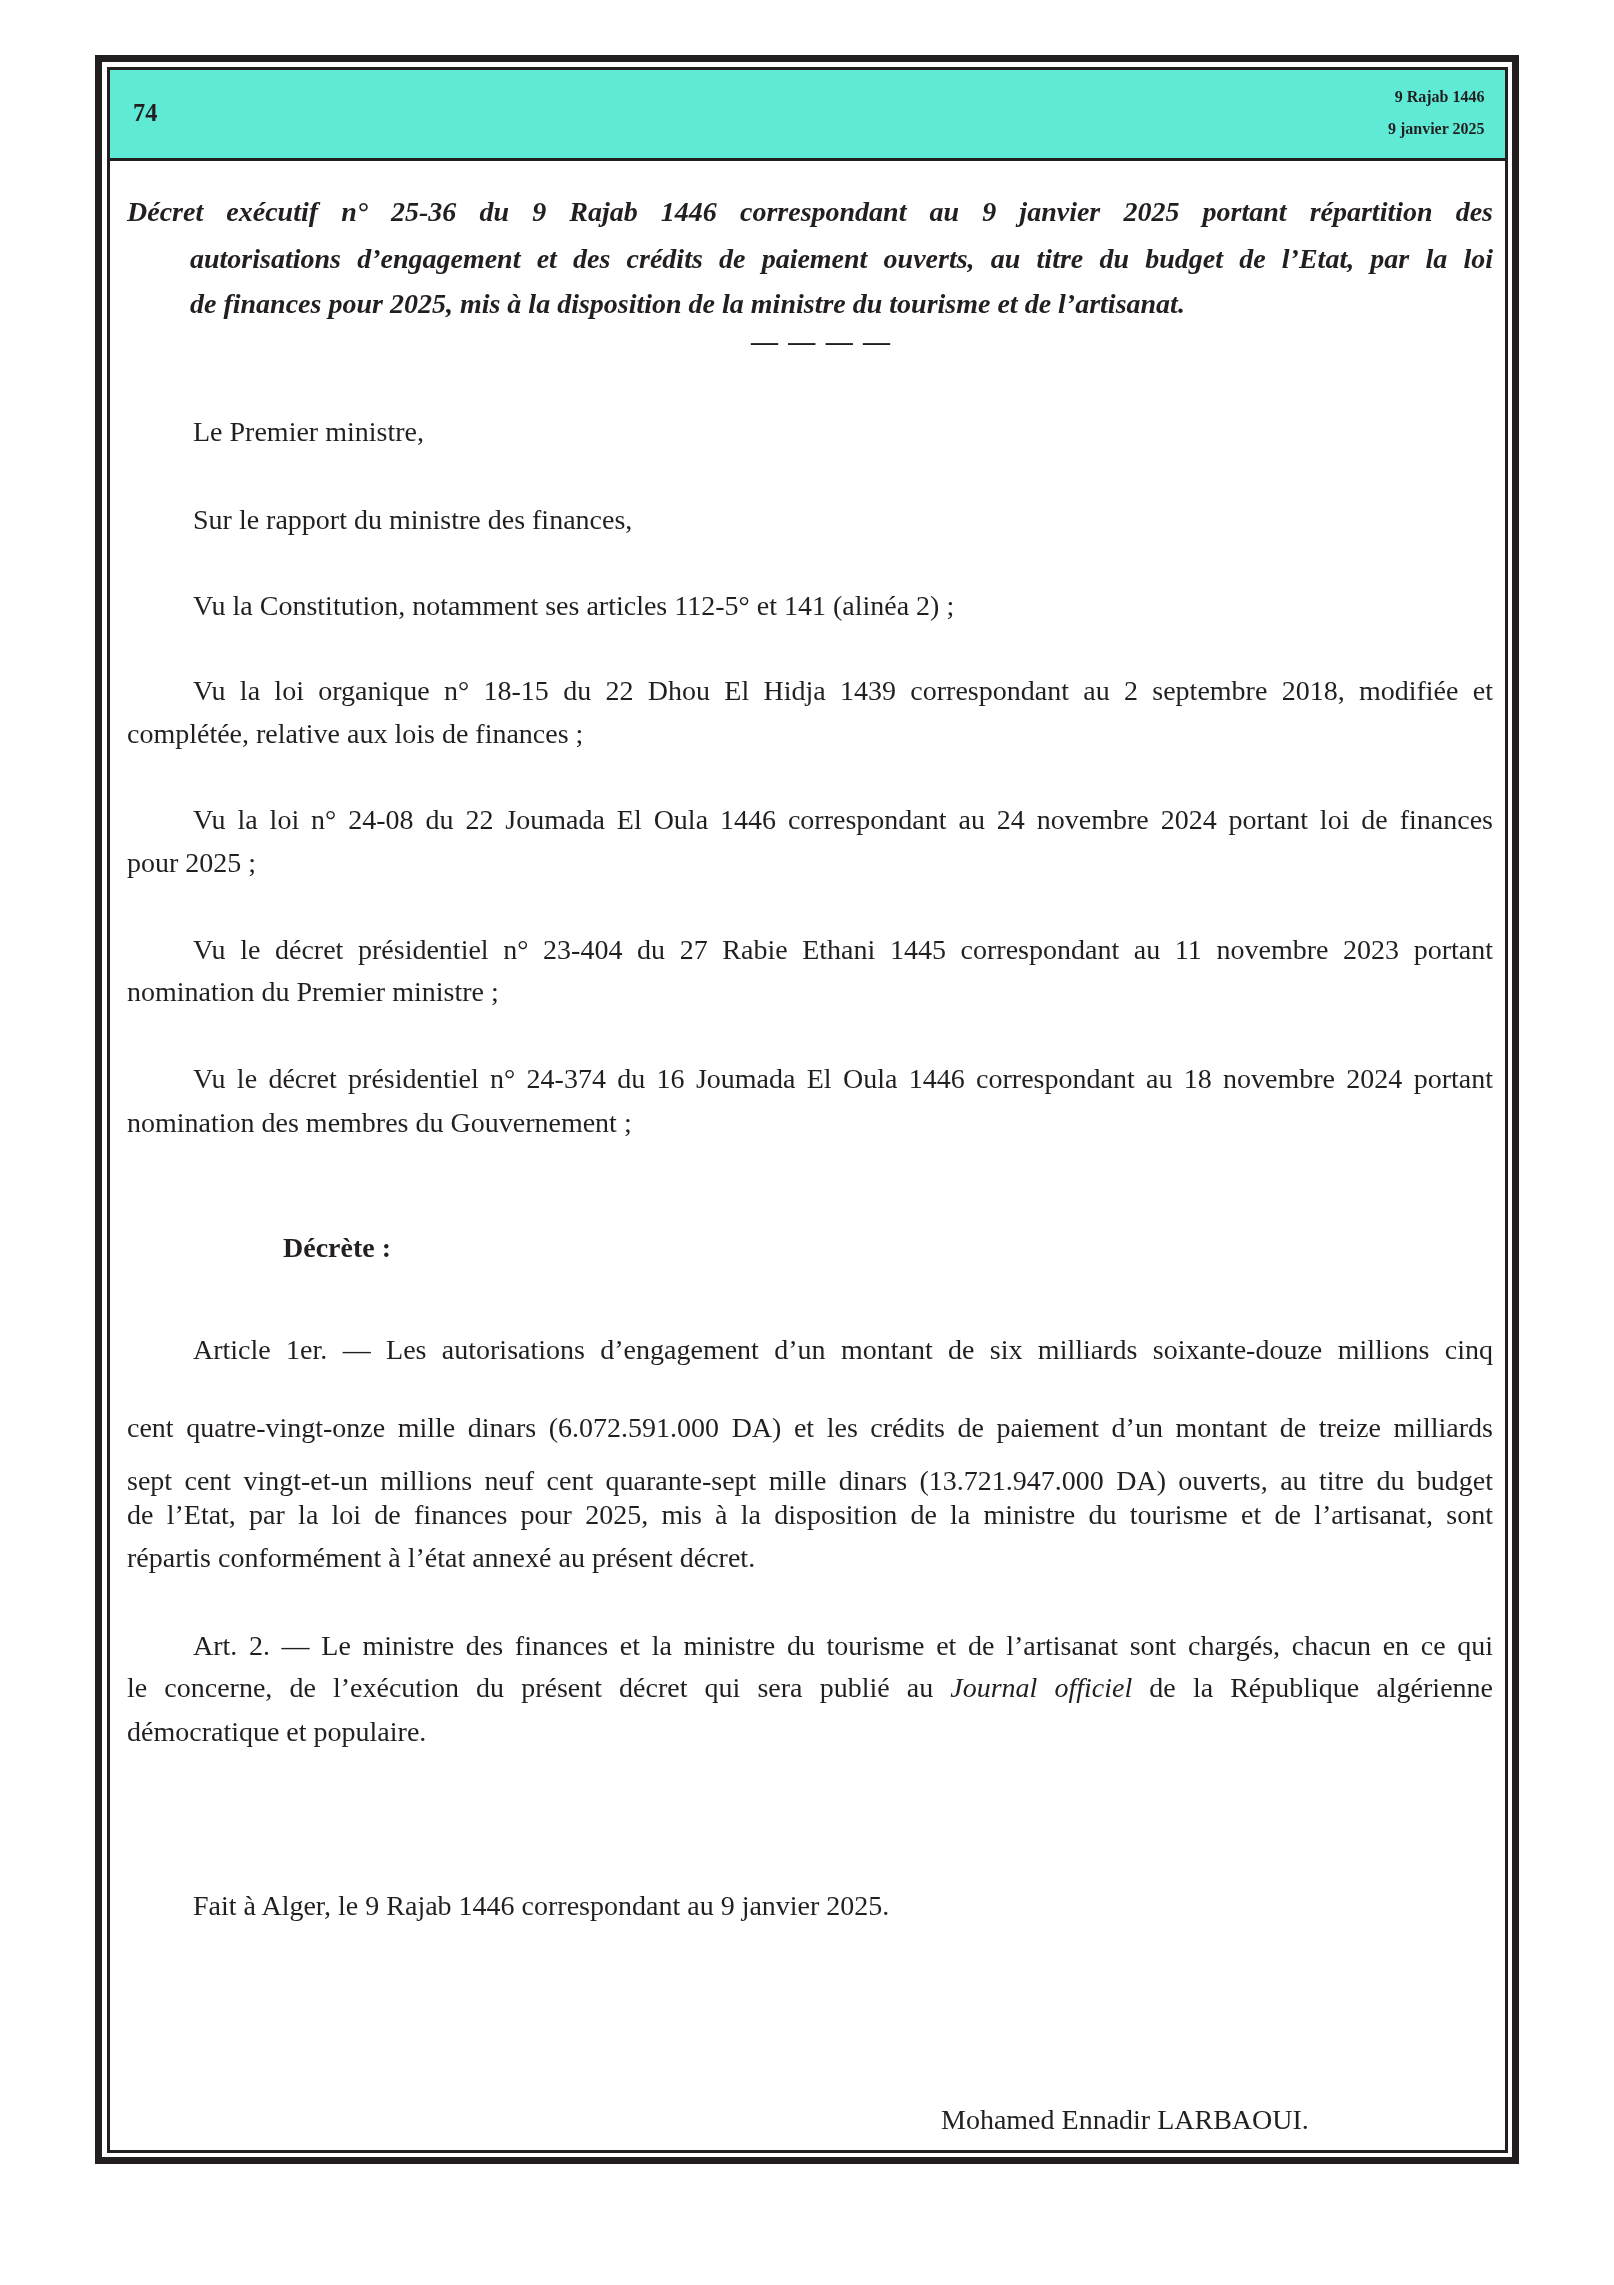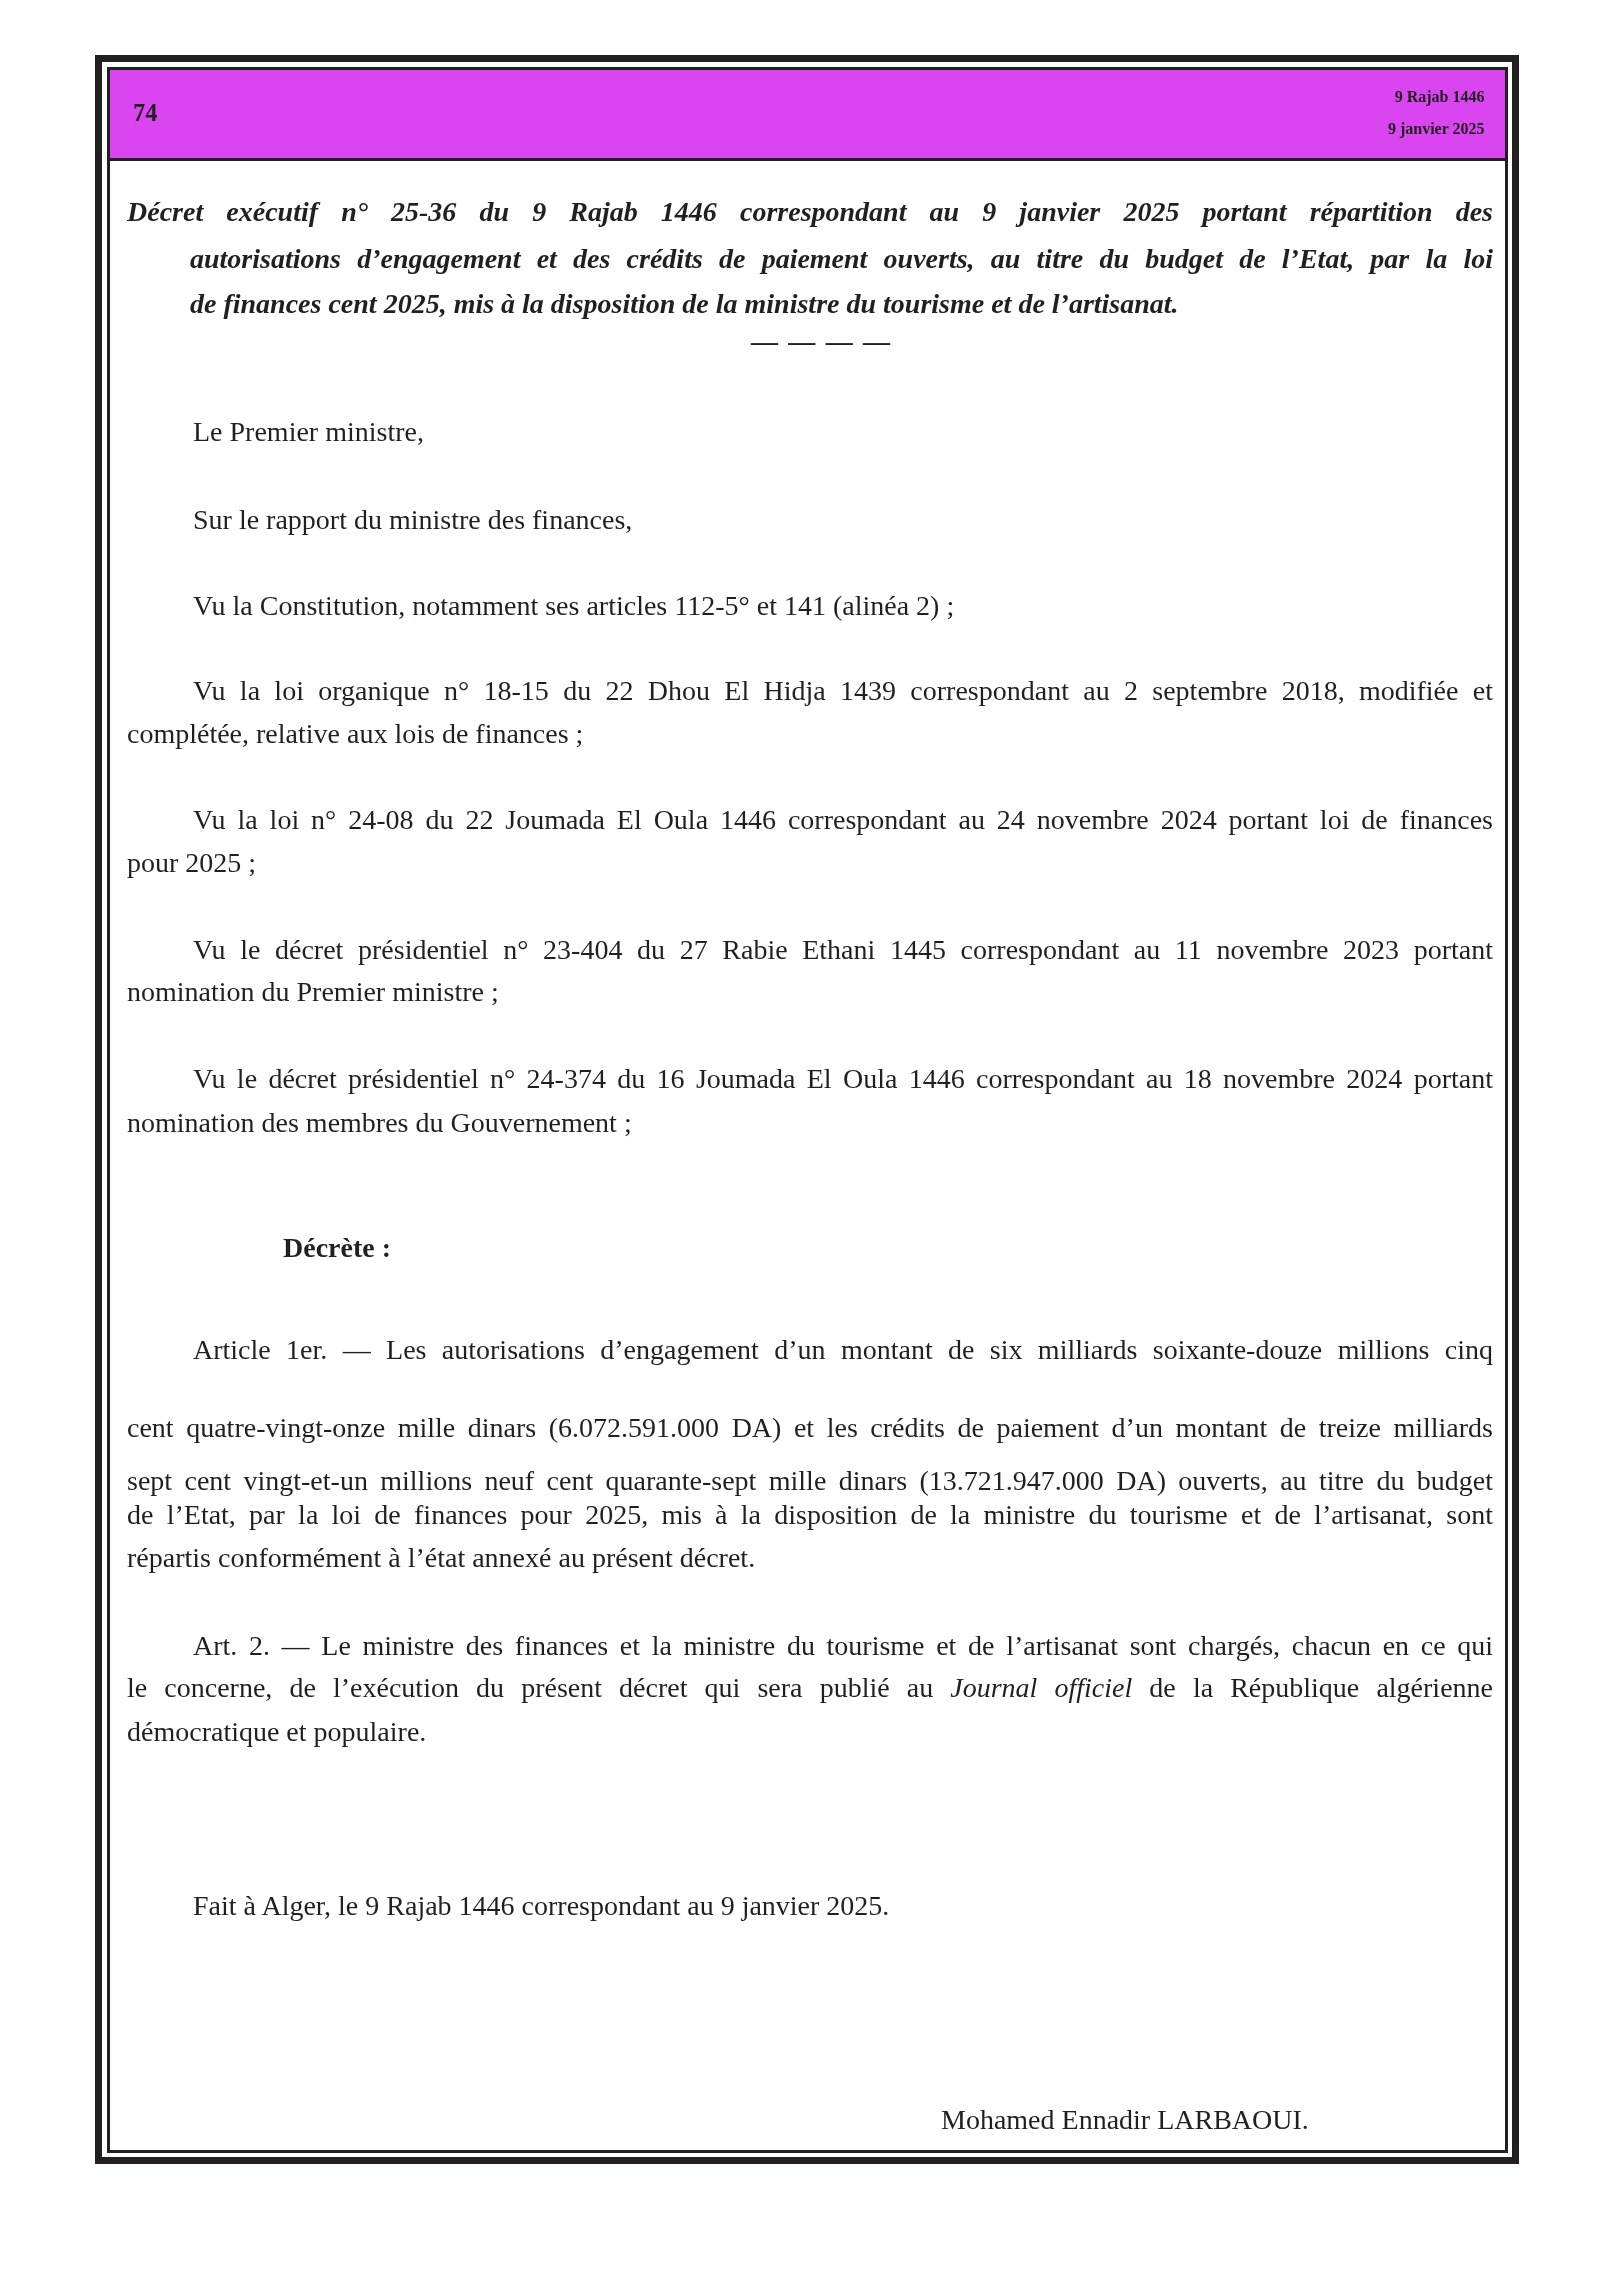--- a/index.html
+++ b/index.html
@@ -3,21 +3,21 @@
 <meta charset="utf-8">
 <style>
   html, body { margin:0; padding:0; background:#ffffff; }
   body { width:1615px; height:2285px; position:relative; overflow:hidden;
          font-family:"Liberation Serif","DejaVu Serif",serif; color:#231f20; }
   .frame-outer { position:absolute; left:95px; top:55px; width:1424px; height:2109px;
          box-sizing:border-box; border:7.2px solid #231f20; }
   .frame-inner { position:absolute; left:4.5px; top:4.5px; right:4.5px; bottom:4.5px;
          border:3.6px solid #231f20; }
   .header { position:absolute; left:0; right:0; top:0; height:88px;
-         background:#d946ef; border-bottom:3.6px solid #231f20; }
+         background:#5eead4; border-bottom:3.6px solid #231f20; }
   .hdr-page { position:absolute; left:23.5px; top:29px; font-weight:bold; font-size:24.4px; }
   .hdr-title { position:absolute; left:0; right:0; top:29px; text-align:center;
          font-weight:bold; font-size:24.4px; letter-spacing:0.2px; padding-right:136px; }
   .hdr-date { position:absolute; right:20px; top:11px; text-align:right; font-weight:bold;
          font-size:16px; line-height:32px; }
   .content { position:absolute; left:127px; width:1366px; }
   .line { position:absolute; left:0; width:1366px; font-size:28px; line-height:36px;
          white-space:nowrap; }
   .just { text-align:justify; text-align-last:justify; }
   .bold { font-weight:bold; }
@@ -37,21 +37,21 @@
         <div>9 janvier 2025</div>
       </div>
     </div>
   </div>
 </div>
 
 <div class="content" style="top:0;">
 
   <div class="line title-l just" style="top:194px;">Décret exécutif n° 25-36 du 9 Rajab 1446 correspondant au 9 janvier 2025 portant répartition des</div>
   <div class="line title-l just" style="top:241px; left:63px; width:1303px;">autorisations d’engagement et des crédits de paiement ouverts, au titre du budget de l’Etat, par la loi</div>
-  <div class="line title-l" style="top:286px; left:63px; width:1303px;">de finances cent 2025, mis à la disposition de la ministre du tourisme et de l’artisanat.</div>
+  <div class="line title-l" style="top:286px; left:63px; width:1303px;">de finances pour 2025, mis à la disposition de la ministre du tourisme et de l’artisanat.</div>
   <div class="dash" style="top:326px; left:624px;">— — — —</div>
 
   <div class="line" style="top:414px; left:66px;">Le Premier ministre,</div>
   <div class="line" style="top:502px; left:66px;">Sur le rapport du ministre des finances,</div>
 
   <div class="line" style="top:588px; left:66px;">Vu la Constitution, notamment ses articles 112-5° et 141 (alinéa 2) ;</div>
 
   <div class="line just" style="top:673px; left:66px; width:1300px;">Vu la loi organique n° 18-15 du 22 Dhou El Hidja 1439 correspondant au 2 septembre 2018, modifiée et</div>
   <div class="line" style="top:716px;">complétée, relative aux lois de finances ;</div>
 

